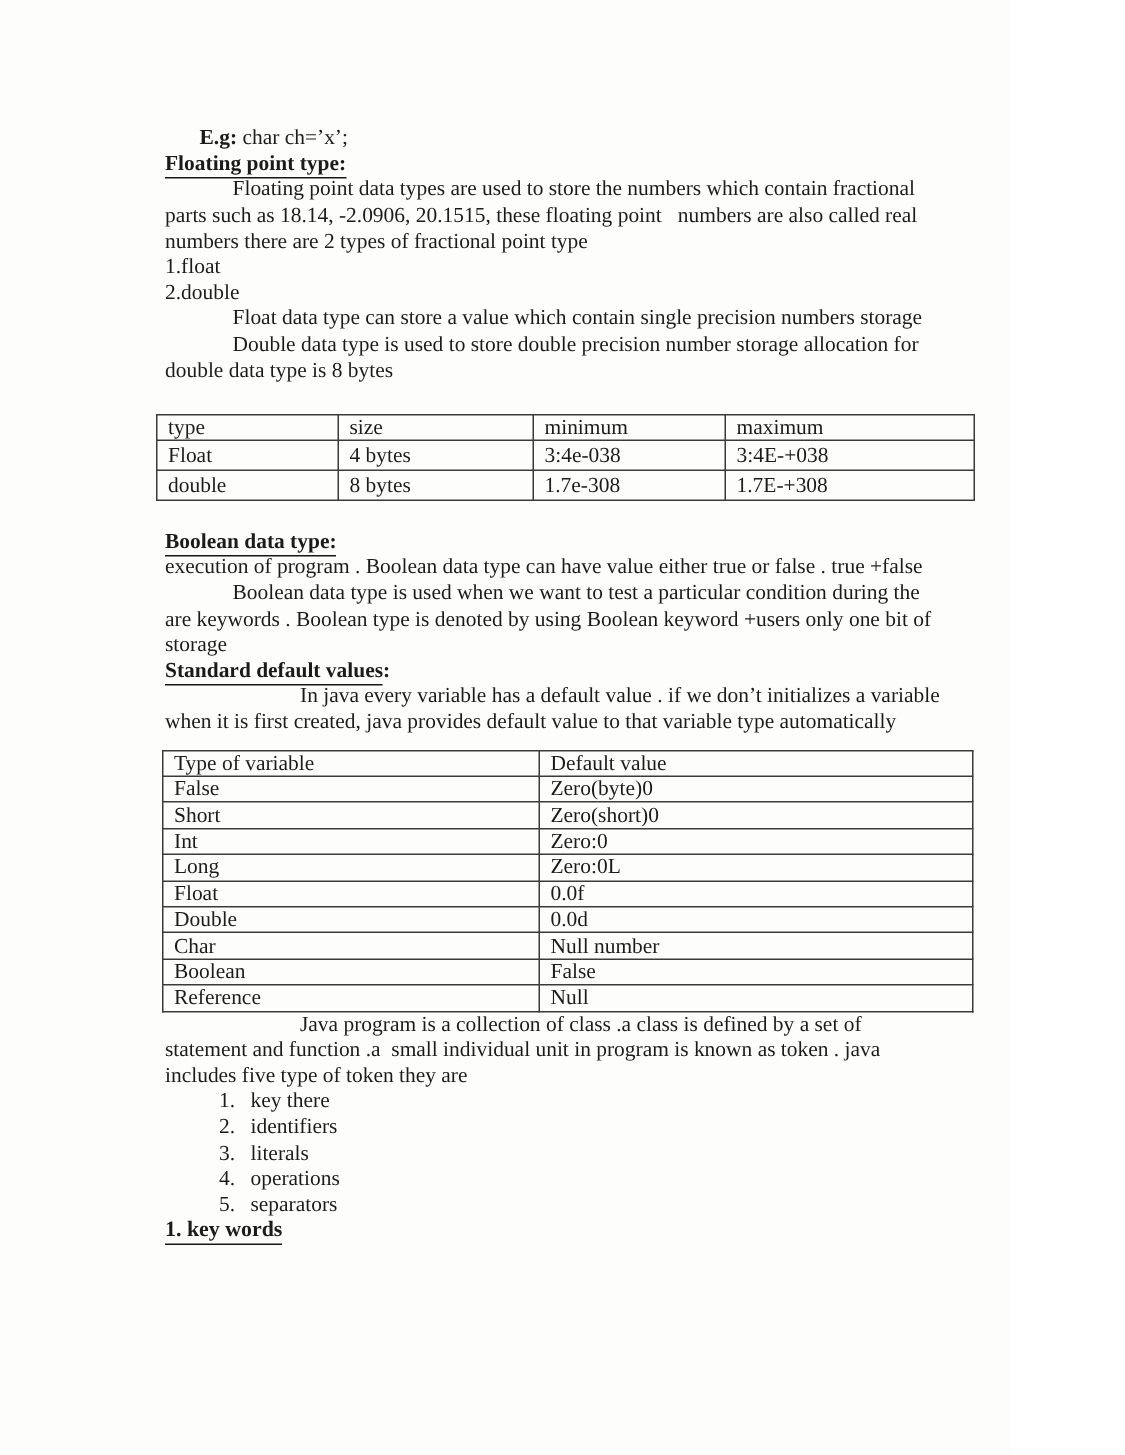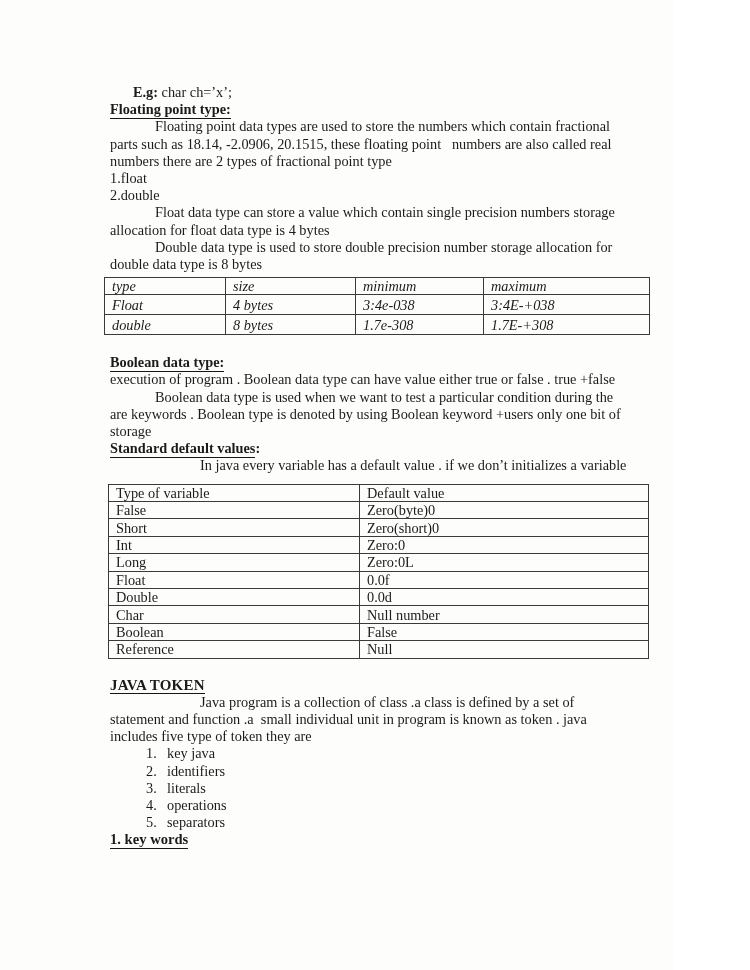--- a/index.html
+++ b/index.html
@@ -16,21 +16,21 @@
     padding: 84px 98px 0 110px;
     overflow: hidden;
   }
   .line { white-space: pre; }
   .b { font-weight: bold; }
   .eg { padding-left: 23px; }
   .ind1 { text-indent: 45px; }
   .ind2 { text-indent: 90px; }
   .h { font-weight: bold; }
   .h .u { border-bottom: 1.8px solid #161616; padding-bottom: 0.5px; }
-  .mt-table1 { margin-top: 4px; font-style: italic; }
+  .mt-table1 { margin-top: 20px; }
   .mt-bool { margin-top: 19px; }
   .mt-table2 { margin-top: 9px; }
   .mt-token { margin-top: 18px; }
   table {
     border-collapse: collapse;
     table-layout: fixed;
     font-size: 14.3px;
   }
   td {
     border: 1px solid #3a3a3a;
@@ -56,21 +56,20 @@
   <div class="line eg"><span class="b">E.g:</span><span> char ch=’x’;</span></div>
 
   <div class="h"><span class="u">Floating point type:</span></div>
 
   <div class="line ind1">Floating point data types are used to store the numbers which contain fractional</div>
   <div class="line">parts such as 18.14, -2.0906, 20.1515, these floating point   numbers are also called real</div>
   <div class="line">numbers there are 2 types of fractional point type</div>
   <div class="line">1.float</div>
   <div class="line">2.double</div>
   <div class="line ind1">Float data type can store a value which contain single precision numbers storage</div>
-  <div class="line">allocation for float data type is 4 bytes</div>
   <div class="line ind1">Double data type is used to store double precision number storage allocation for</div>
   <div class="line">double data type is 8 bytes</div>
 
   <table class="t1 mt-table1">
     <colgroup>
         <col style="width:121px">
         <col style="width:130px">
         <col style="width:128px">
         <col style="width:166px">
       </colgroup>
@@ -97,20 +96,21 @@
     </table>
 
   <div class="h mt-bool"><span class="u">Boolean data type:</span></div>
   <div class="line">execution of program . Boolean data type can have value either true or false . true +false</div>
   <div class="line ind1">Boolean data type is used when we want to test a particular condition during the</div>
   <div class="line">are keywords . Boolean type is denoted by using Boolean keyword +users only one bit of</div>
   <div class="line">storage</div>
 
   <div class="h"><span class="u">Standard default values</span><span>:</span></div>
   <div class="line ind2">In java every variable has a default value . if we don’t initializes a variable</div>
+  <div class="line">when it is first created, java provides default value to that variable type automatically</div>
 
   <table class="t2 mt-table2">
     <colgroup>
         <col style="width:251px">
         <col style="width:289px">
       </colgroup>
     <tbody>
         <tr class="hdr">
       <td>Type of variable</td>
       <td>Default value</td>
@@ -147,26 +147,25 @@
       <td>Boolean</td>
       <td>False</td>
     </tr>
     <tr>
       <td>Reference</td>
       <td>Null</td>
     </tr>
   </tbody>
     </table>
 
-  <div class="h caps mt-token"><span class="u">JAVA TOKEN</span></div>
   <div class="line ind2">Java program is a collection of class .a class is defined by a set of</div>
   <div class="line">statement and function .a  small individual unit in program is known as token . java</div>
   <div class="line">includes five type of token they are</div>
 
-  <div class="li"><span class="num">1.</span><span>key java</span></div>
+  <div class="li"><span class="num">1.</span><span>key there</span></div>
   <div class="li"><span class="num">2.</span><span>identifiers</span></div>
   <div class="li"><span class="num">3.</span><span>literals</span></div>
   <div class="li"><span class="num">4.</span><span>operations</span></div>
   <div class="li"><span class="num">5.</span><span>separators</span></div>
 
   <div class="h footer-h"><span class="u">1. key words</span></div>
 
 </div>
 
 </body></html>

